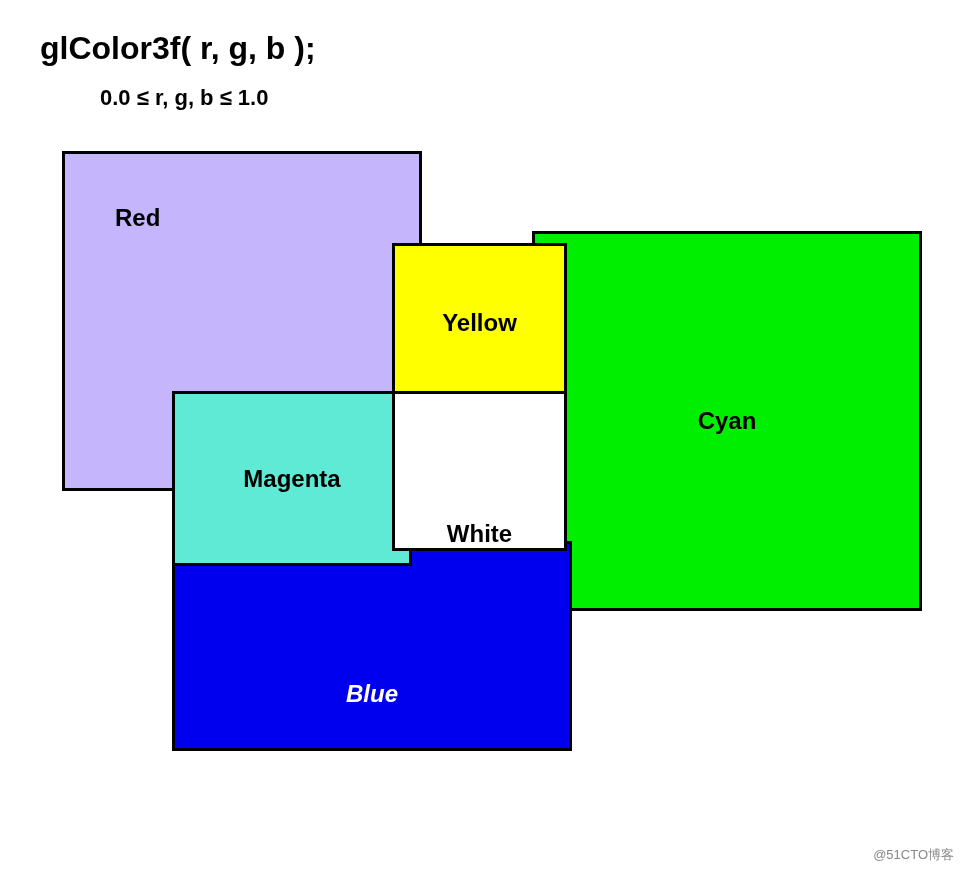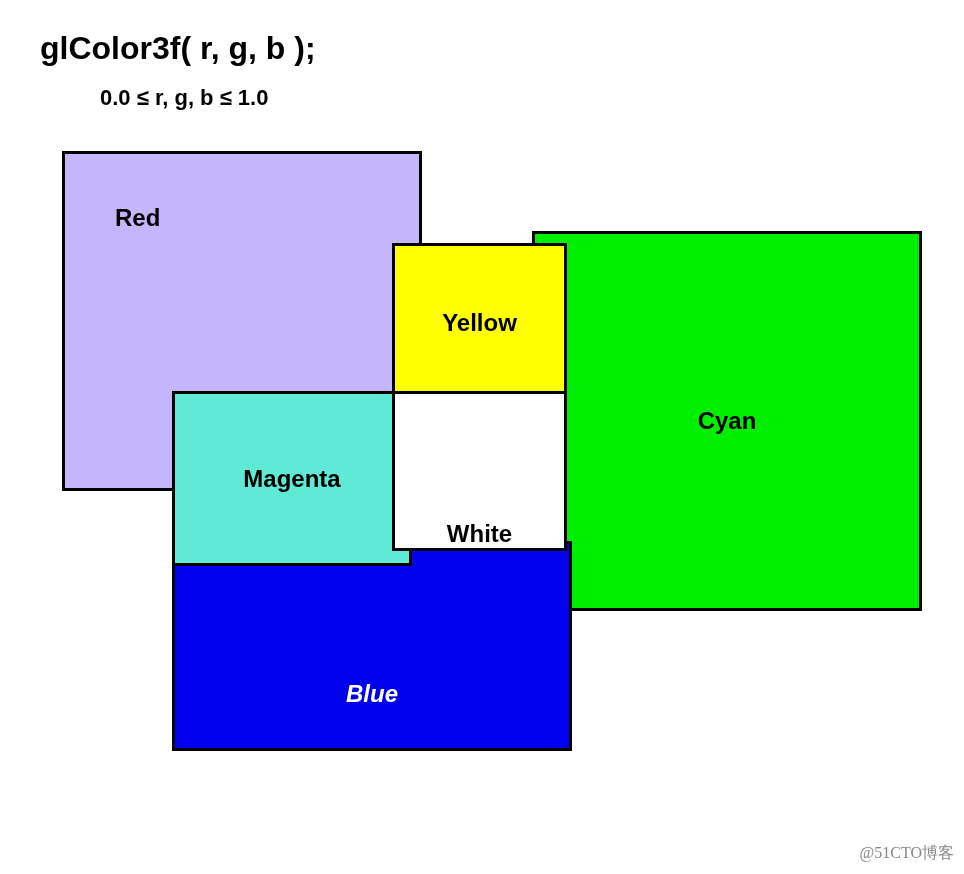--- a/index.html
+++ b/index.html
@@ -135,23 +135,22 @@
       top: 390px;
       width: 275px;
       height: 110px;
       z-index: 5;
     }
 
     .watermark {
       position: absolute;
       bottom: 10px;
       right: 10px;
-      font-size: 16px;
+      font-size: 13px;
       color: #888888;
-      font-family: Liberation Serif, serif;
     }
   </style>
 </head>
 <body>
 
 <div class="page-container">
 
   <div class="title">glColor3f( r, g, b );</div>
 
   <div class="subtitle">0.0 ≤ r, g, b ≤ 1.0</div>

